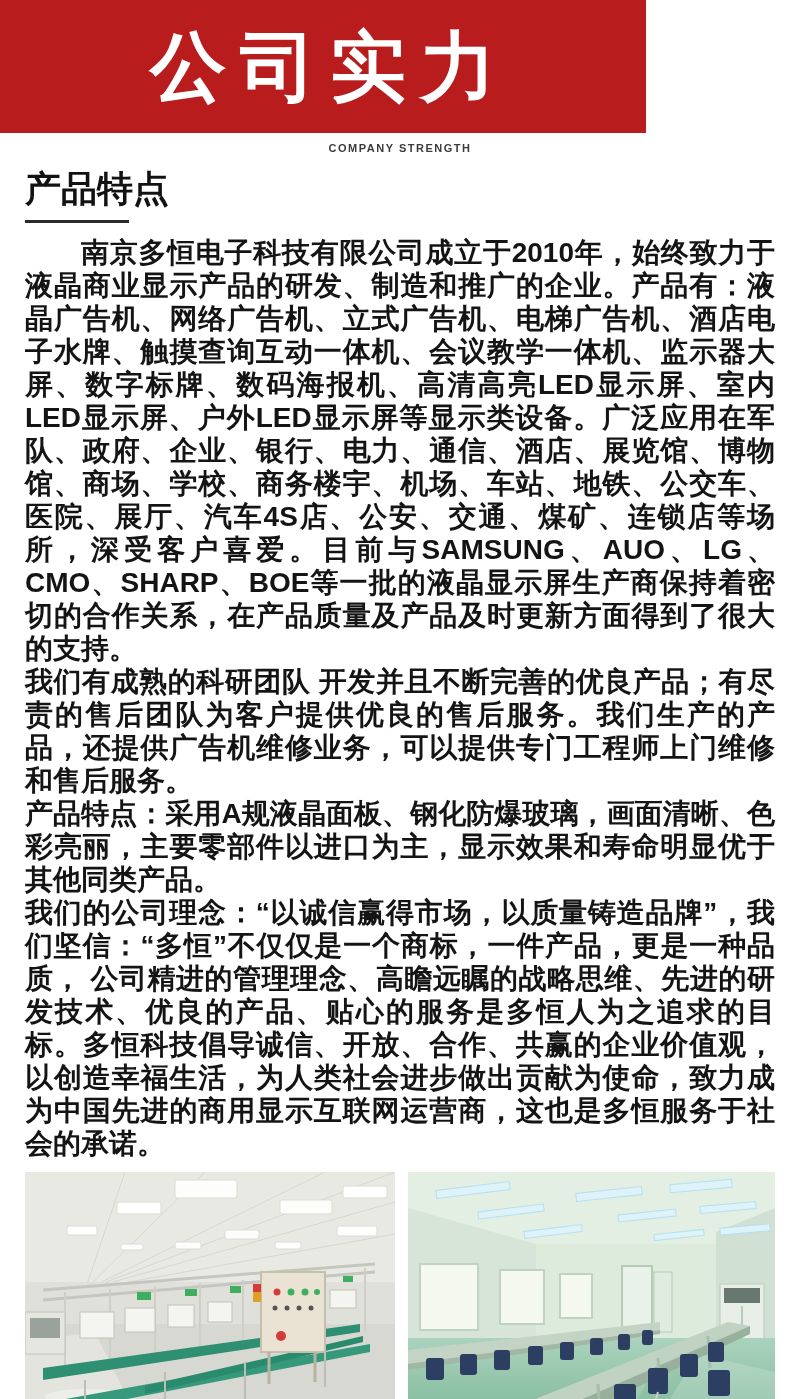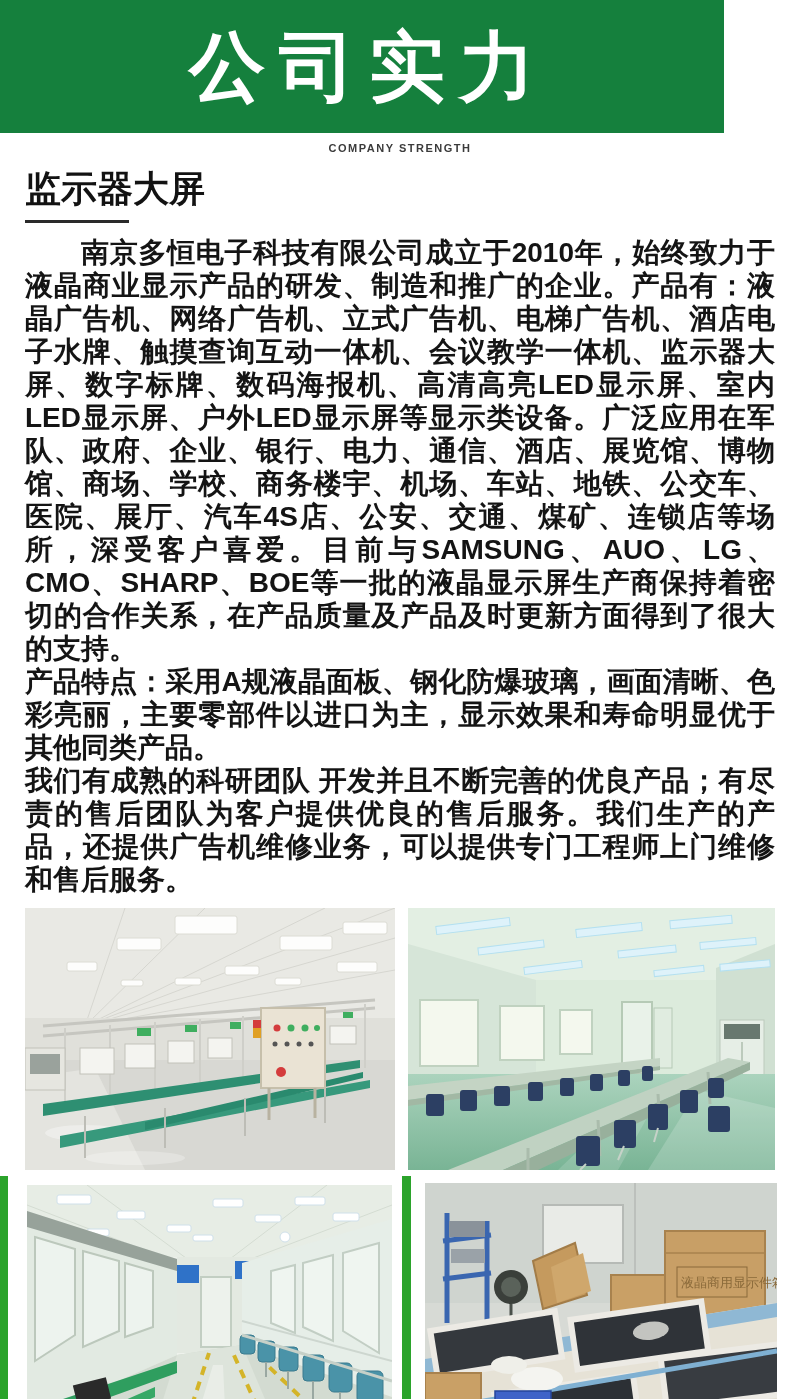--- a/index.html
+++ b/index.html
@@ -1,19 +1,19 @@
 <!DOCTYPE html>
 <html><head>
 <meta charset="utf-8">
 <style>
   html,body{margin:0;padding:0;background:#ffffff;}
   body{font-family:"Liberation Sans","DejaVu Sans",sans-serif;}
   .page{position:relative;width:800px;height:1399px;margin:0 auto;background:#ffffff;overflow:hidden;}
 
-  .banner{width:724px;height:133px;background:#15803d;display:flex;align-items:center;justify-content:center;}
+  .banner{width:646px;height:133px;background:#b91c1c;display:flex;align-items:center;justify-content:center;}
   .banner-title{font-family:"Liberation Serif","DejaVu Serif",serif;font-size:76px;font-weight:700;color:#ffffff;letter-spacing:14px;line-height:1;padding-left:14px;}
 
   .subtitle{margin-top:9px;text-align:center;font-size:11px;font-weight:600;color:#3b3b3b;letter-spacing:1.5px;}
 
   .section-head{margin:15px 0 0 25px;}
   .section-title{font-size:36px;font-weight:800;color:#121212;line-height:1.1;}
   .section-underline{width:104px;height:3px;background:#2a2a2a;margin-top:11px;}
 
   .intro{margin:13px 25px 0 25px;color:#141414;font-size:28px;line-height:33px;font-weight:700;text-align:justify;}
   .intro p{margin:0;padding:0;}
@@ -33,28 +33,29 @@
 
 <div class="page">
 
   <div class="banner">
     <div class="banner-title">公司实力</div>
   </div>
 
   <div class="subtitle">COMPANY STRENGTH</div>
 
   <div class="section-head">
-    <div class="section-title">监示器大屏</div>
+    <div class="section-title">产品特点</div>
     <div class="section-underline"></div>
   </div>
 
   <div class="intro">
     <p class="indent">南京多恒电子科技有限公司成立于2010年，始终致力于液晶商业显示产品的研发、制造和推广的企业。产品有：液晶广告机、网络广告机、立式广告机、电梯广告机、酒店电子水牌、触摸查询互动一体机、会议教学一体机、监示器大屏、数字标牌、数码海报机、高清高亮LED显示屏、室内LED显示屏、户外LED显示屏等显示类设备。广泛应用在军队、政府、企业、银行、电力、通信、酒店、展览馆、博物馆、商场、学校、商务楼宇、机场、车站、地铁、公交车、医院、展厅、汽车4S店、公安、交通、煤矿、连锁店等场所，深受客户喜爱。目前与SAMSUNG、AUO、LG、CMO、SHARP、BOE等一批的液晶显示屏生产商保持着密切的合作关系，在产品质量及产品及时更新方面得到了很大的支持。</p>
+    <p>我们有成熟的科研团队 开发并且不断完善的优良产品；有尽责的售后团队为客户提供优良的售后服务。我们生产的产品，还提供广告机维修业务，可以提供专门工程师上门维修和售后服务。</p>
     <p>产品特点：采用A规液晶面板、钢化防爆玻璃，画面清晰、色彩亮丽，主要零部件以进口为主，显示效果和寿命明显优于其他同类产品。</p>
-    <p>我们有成熟的科研团队 开发并且不断完善的优良产品；有尽责的售后团队为客户提供优良的售后服务。我们生产的产品，还提供广告机维修业务，可以提供专门工程师上门维修和售后服务。</p>
+    <p>我们的公司理念：“以诚信赢得市场，以质量铸造品牌”，我们坚信：“多恒”不仅仅是一个商标，一件产品，更是一种品质， 公司精进的管理理念、高瞻远瞩的战略思维、先进的研发技术、优良的产品、贴心的服务是多恒人为之追求的目标。多恒科技倡导诚信、开放、合作、共赢的企业价值观，以创造幸福生活，为人类社会进步做出贡献为使命，致力成为中国先进的商用显示互联网运营商，这也是多恒服务于社会的承诺。</p>
   </div>
 
   <div class="photo-row1">
 
     <div class="photo-frame" role="img" aria-label="工厂流水线车间照片">
       <svg width="370" height="262" viewBox="0 0 370 262" xmlns="http://www.w3.org/2000/svg">
         <rect width="370" height="262" fill="#f0f0ec"></rect>
 
         <rect width="370" height="110" fill="#e9e9e4"></rect>
         <g stroke="#d6d6d0" stroke-width="1">

